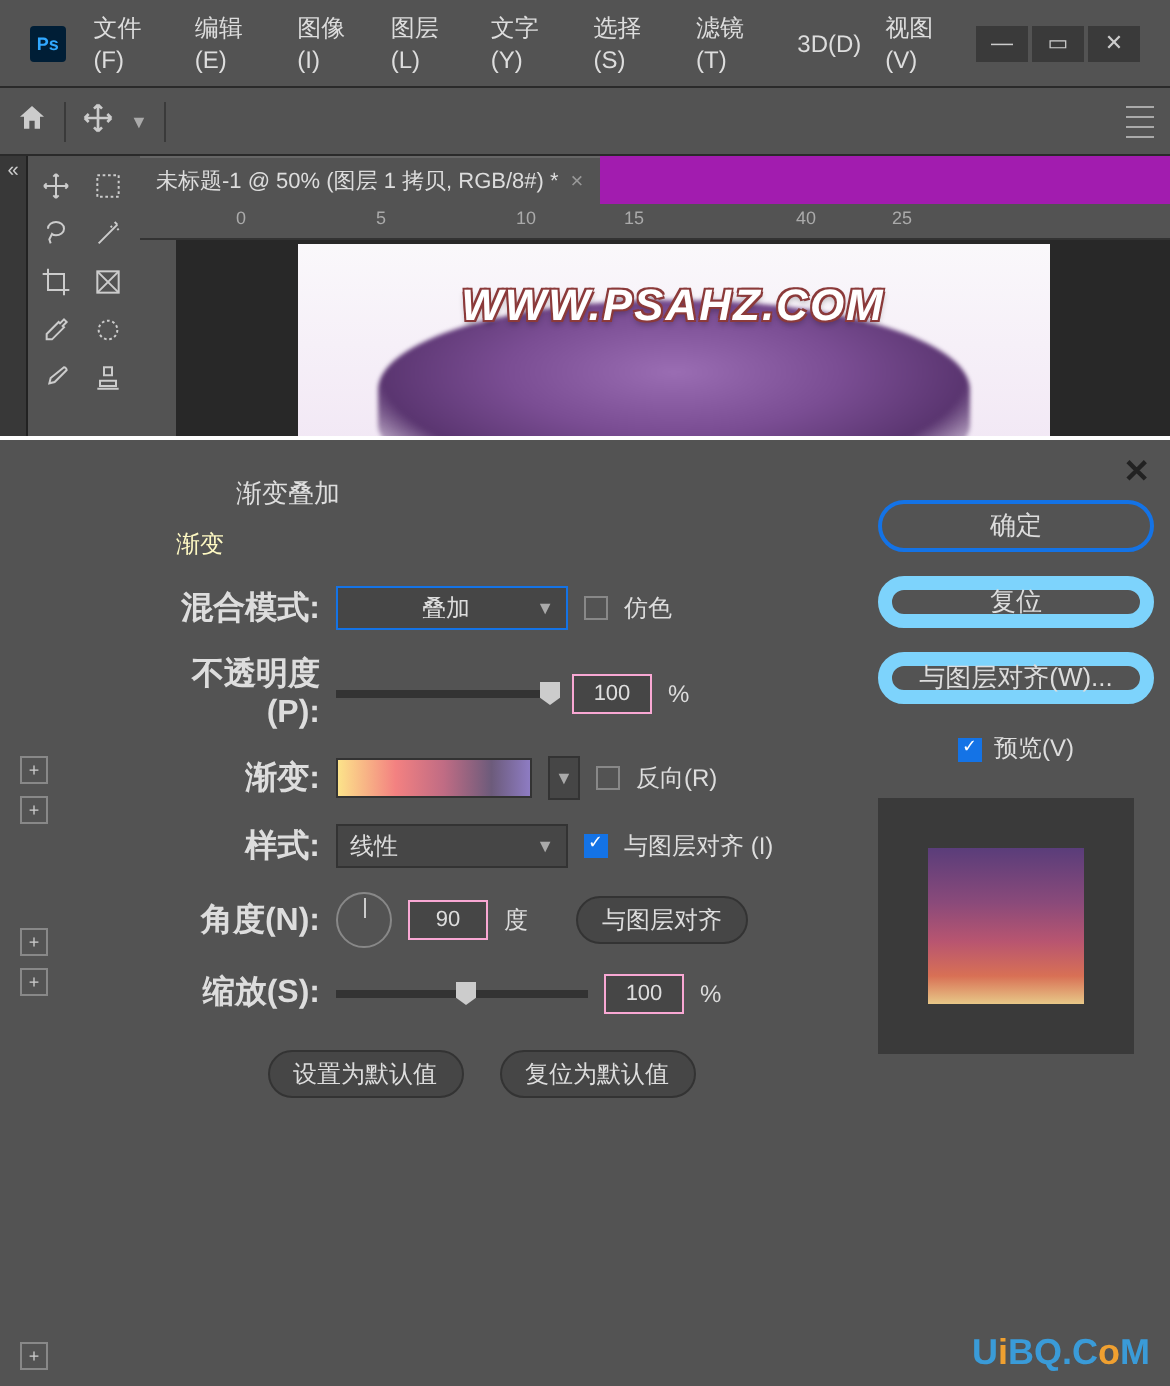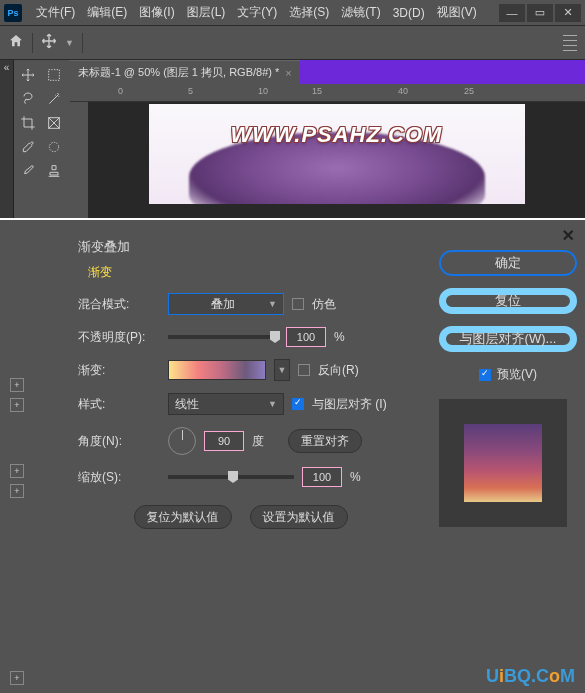--- a/index.html
+++ b/index.html
@@ -1,62 +1,62 @@
 <!DOCTYPE html>
 <html><head>
 <meta charset="utf-8">
 <style>
 * { margin: 0; padding: 0; box-sizing: border-box; font-family: "Microsoft YaHei", sans-serif; }
 body { width: 585px; height: 693px; background: #535353; overflow: hidden; position: relative; }
 
-.menubar { background: #535353; height: 26px; display: flex; align-items: center; padding: 0 4px; border-bottom: 1px solid #2a2a2a; }
+.menubar { background: #535353; height: 44px; display: flex; align-items: center; padding: 0 15px; border-bottom: 1px solid #2a2a2a; }
 .ps-logo { width: 18px; height: 18px; background: #001e36; color: #31a8ff; font-size: 9px; font-weight: bold; display: flex; align-items: center; justify-content: center; border-radius: 2px; margin-right: 8px; }
 .menu-item { color: #ddd; font-size: 12px; padding: 3px 6px; cursor: default; }
 .win-controls { margin-left: auto; display: flex; gap: 2px; }
 .win-btn { width: 26px; height: 18px; background: #3a3a3a; color: #ccc; font-size: 11px; display: flex; align-items: center; justify-content: center; }
 
 .optbar { background: #535353; height: 34px; display: flex; align-items: center; padding: 0 8px; border-bottom: 1px solid #2a2a2a; gap: 8px; }
 .home-icon { color: #ccc; font-size: 14px; }
 .opt-divider { width: 1px; height: 20px; background: #3a3a3a; }
 .move-icon { color: #ccc; font-size: 14px; }
 .opt-menu { margin-left: auto; color: #ccc; font-size: 16px; display: flex; gap: 4px; flex-direction: column; }
 .opt-menu span { width: 14px; height: 1px; background: #aaa; }
 
 .main { display: flex; height: 160px; }
 .tools-collapse { width: 14px; background: #383838; color: #ccc; font-size: 10px; text-align: center; padding-top: 2px; border-right: 1px solid #222; }
 .toolbox { width: 56px; background: #535353; display: flex; flex-wrap: wrap; padding: 4px 2px; gap: 2px; align-content: flex-start; }
 .tool { width: 24px; height: 22px; display: flex; align-items: center; justify-content: center; color: #ccc; font-size: 12px; }
 .tool svg { width: 16px; height: 16px; }
 
 .doc-area { flex: 1; background: #282828; display: flex; flex-direction: column; }
-.tab-bar { height: 24px; background: #6d28d9; display: flex; align-items: center; }
+.tab-bar { height: 24px; background: #a21caf; display: flex; align-items: center; }
 .doc-tab { background: #535353; color: #ddd; font-size: 11px; padding: 4px 8px; display: flex; align-items: center; gap: 6px; border-top: 1px solid #666; }
 .tab-close { color: #999; font-size: 11px; }
 .ruler-top { height: 18px; background: #535353; color: #aaa; font-size: 9px; position: relative; border-bottom: 1px solid #333; }
 .ruler-mark { position: absolute; top: 2px; }
 .canvas-row { display: flex; flex: 1; }
 .ruler-left { width: 18px; background: #535353; }
 .canvas { flex: 1; background: #282828; display: flex; justify-content: center; padding-top: 2px; }
 .img-box { width: 376px; height: 100px; background: linear-gradient(180deg, #faf8fb 0%, #f2e8f5 100%); position: relative; overflow: hidden; }
 .hair { position: absolute; top: 28px; left: 40px; right: 40px; height: 90px; background: radial-gradient(ellipse at 50% 40%, #9a6db3 0%, #7a4d93 40%, #5a3570 70%, transparent 90%); border-radius: 50% 50% 30% 30%; filter: blur(1px); }
 .watermark { position: absolute; top: 18px; left: 0; right: 0; text-align: center; color: #fff; font-weight: bold; font-size: 22px; font-style: italic; text-shadow: -1px -1px 0 #8b3a3a, 1px -1px 0 #8b3a3a, -1px 1px 0 #8b3a3a, 1px 1px 0 #8b3a3a, 0 2px 3px rgba(0,0,0,0.3); letter-spacing: 1px; }
 
 .dialog { position: absolute; top: 218px; left: 0; right: 0; bottom: 0; background: #535353; border-top: 2px solid #fff; }
 .dlg-close { position: absolute; top: 6px; right: 10px; color: #222; font-size: 16px; font-weight: bold; }
 .dlg-body { display: flex; padding: 18px 8px 8px 8px; gap: 8px; height: 100%; }
 
 .left-strip { width: 18px; display: flex; flex-direction: column; align-items: center; gap: 6px; padding-top: 140px; }
 .strip-btn { width: 14px; height: 14px; border: 1px solid #888; color: #ccc; font-size: 9px; display: flex; align-items: center; justify-content: center; }
 .strip-spacer { flex: 1; }
 
 .dlg-main { flex: 1; padding: 0 28px 0 44px; }
-.section-title { color: #ddd; font-size: 13px; margin-bottom: 8px; }
-.sub-title { color: #fde047; font-size: 12px; margin: 4px 0 12px 10px; }
+.section-title { color: #ddd; font-size: 13px; margin-bottom: 8px; margin-left: 40px; }
+.sub-title { color: #fef9c3; font-size: 12px; margin: 4px 0 12px 10px; }
 .form-row { display: flex; align-items: center; margin-bottom: 12px; gap: 8px; }
-.form-label { width: 82px; color: #ddd; font-size: 12px; }
+.form-label { width: 82px; text-align: right; color: #ddd; font-size: 16px; font-weight: bold; }
 .dropdown { width: 116px; height: 22px; background: #464646; border: 1px solid #333; color: #ddd; font-size: 12px; padding: 0 6px; display: flex; align-items: center; justify-content: space-between; }
 .dropdown.focused { border: 1px solid #1473e6; padding-left: 42px; }
 .dd-arrow { font-size: 9px; color: #aaa; }
 .checkbox { width: 12px; height: 12px; border: 1px solid #888; background: #535353; display: inline-block; }
 .checkbox.checked { background: #1473e6; border-color: #1473e6; position: relative; }
 .checkbox.checked::after { content: "✓"; color: #fff; font-size: 9px; position: absolute; top: -2px; left: 1px; }
 .cb-label { color: #ddd; font-size: 12px; }
 .slider { width: 110px; height: 4px; background: #333; position: relative; }
 .slider-thumb { position: absolute; top: -4px; width: 10px; height: 12px; background: #ccc; clip-path: polygon(0 0, 100% 0, 100% 70%, 50% 100%, 0 70%); }
 .num-input { width: 40px; height: 20px; background: #464646; border: 1px solid #f9a8d4; color: #ddd; font-size: 11px; text-align: center; display: flex; align-items: center; justify-content: center; }
@@ -182,21 +182,21 @@
         <span>未标题-1 @ 50% (图层 1 拷贝, RGB/8#) *</span>
         <span class="tab-close">×</span>
       </div>
     </div>
     <div class="ruler-top">
       <span class="ruler-mark" style="left:48px">0</span>
       <span class="ruler-mark" style="left:118px">5</span>
       <span class="ruler-mark" style="left:188px">10</span>
       <span class="ruler-mark" style="left:242px">15</span>
       <span class="ruler-mark" style="left:328px">40</span>
-      <span class="ruler-mark" style="left:394px">25</span>
+      <span class="ruler-mark" style="left:376px">25</span>
     </div>
     <div class="canvas-row">
       <div class="ruler-left"></div>
       <div class="canvas">
         <div class="img-box">
           <div class="hair"></div>
           <div class="watermark">WWW.PSAHZ.COM</div>
         </div>
       </div>
     </div>
@@ -258,35 +258,35 @@
         <span class="checkbox checked"></span>
         <span class="cb-label">与图层对齐 (I)</span>
       </div>
 
       <div class="form-row">
         <div class="form-label">角度(N):</div>
         <div class="angle-dial"></div>
         <div class="num-input">90</div>
         <span class="cb-label">度</span>
         <div style="width:8px"></div>
-        <div class="btn">重置对齐</div>
+        <div class="btn">与图层对齐</div>
       </div>
 
       <div class="form-row">
         <div class="form-label">缩放(S):</div>
         <div class="slider" style="width:126px">
             <div class="slider-thumb" style="left:60px"></div>
           </div>
         <div class="num-input">100</div>
         <span class="pct">%</span>
       </div>
 
       <div class="btn-row">
+        <div class="btn">设置为默认值</div>
         <div class="btn">复位为默认值</div>
-        <div class="btn">设置为默认值</div>
       </div>
     </div>
 
     <div class="dlg-right">
       <div class="rbtn primary">确定</div>
       <div class="rbtn">复位</div>
       <div class="rbtn">与图层对齐(W)...</div>
       <div class="preview-row">
         <span class="checkbox checked"></span>
         <span class="cb-label">预览(V)</span>

